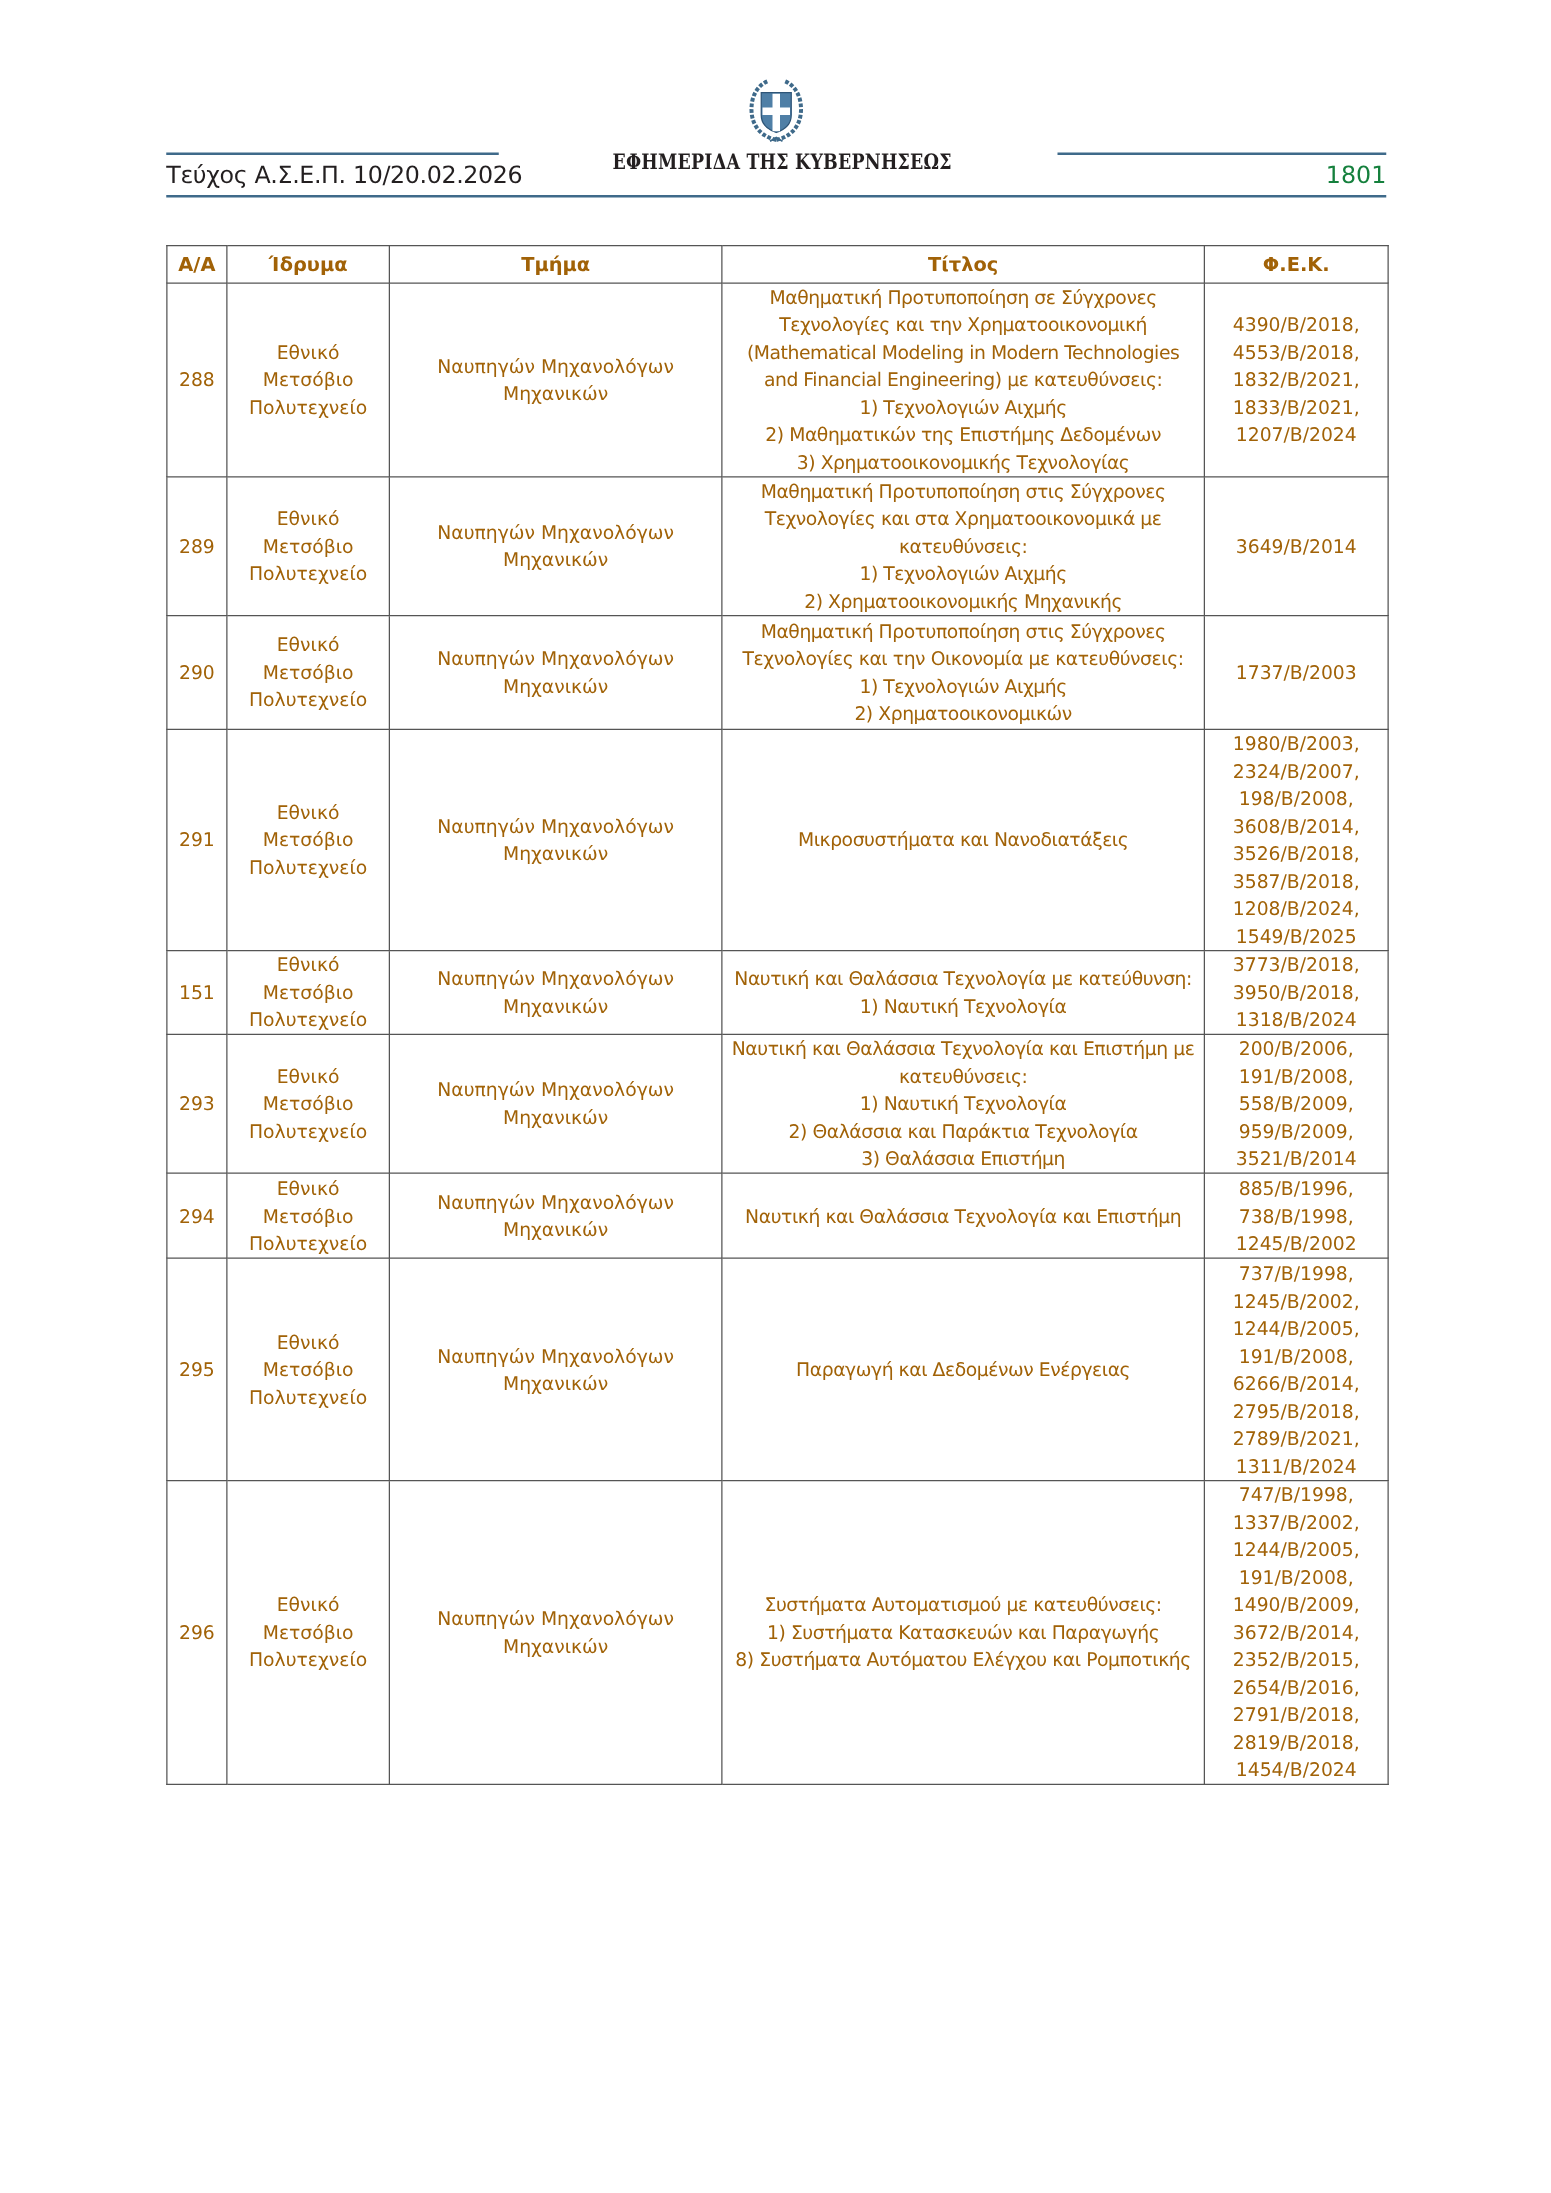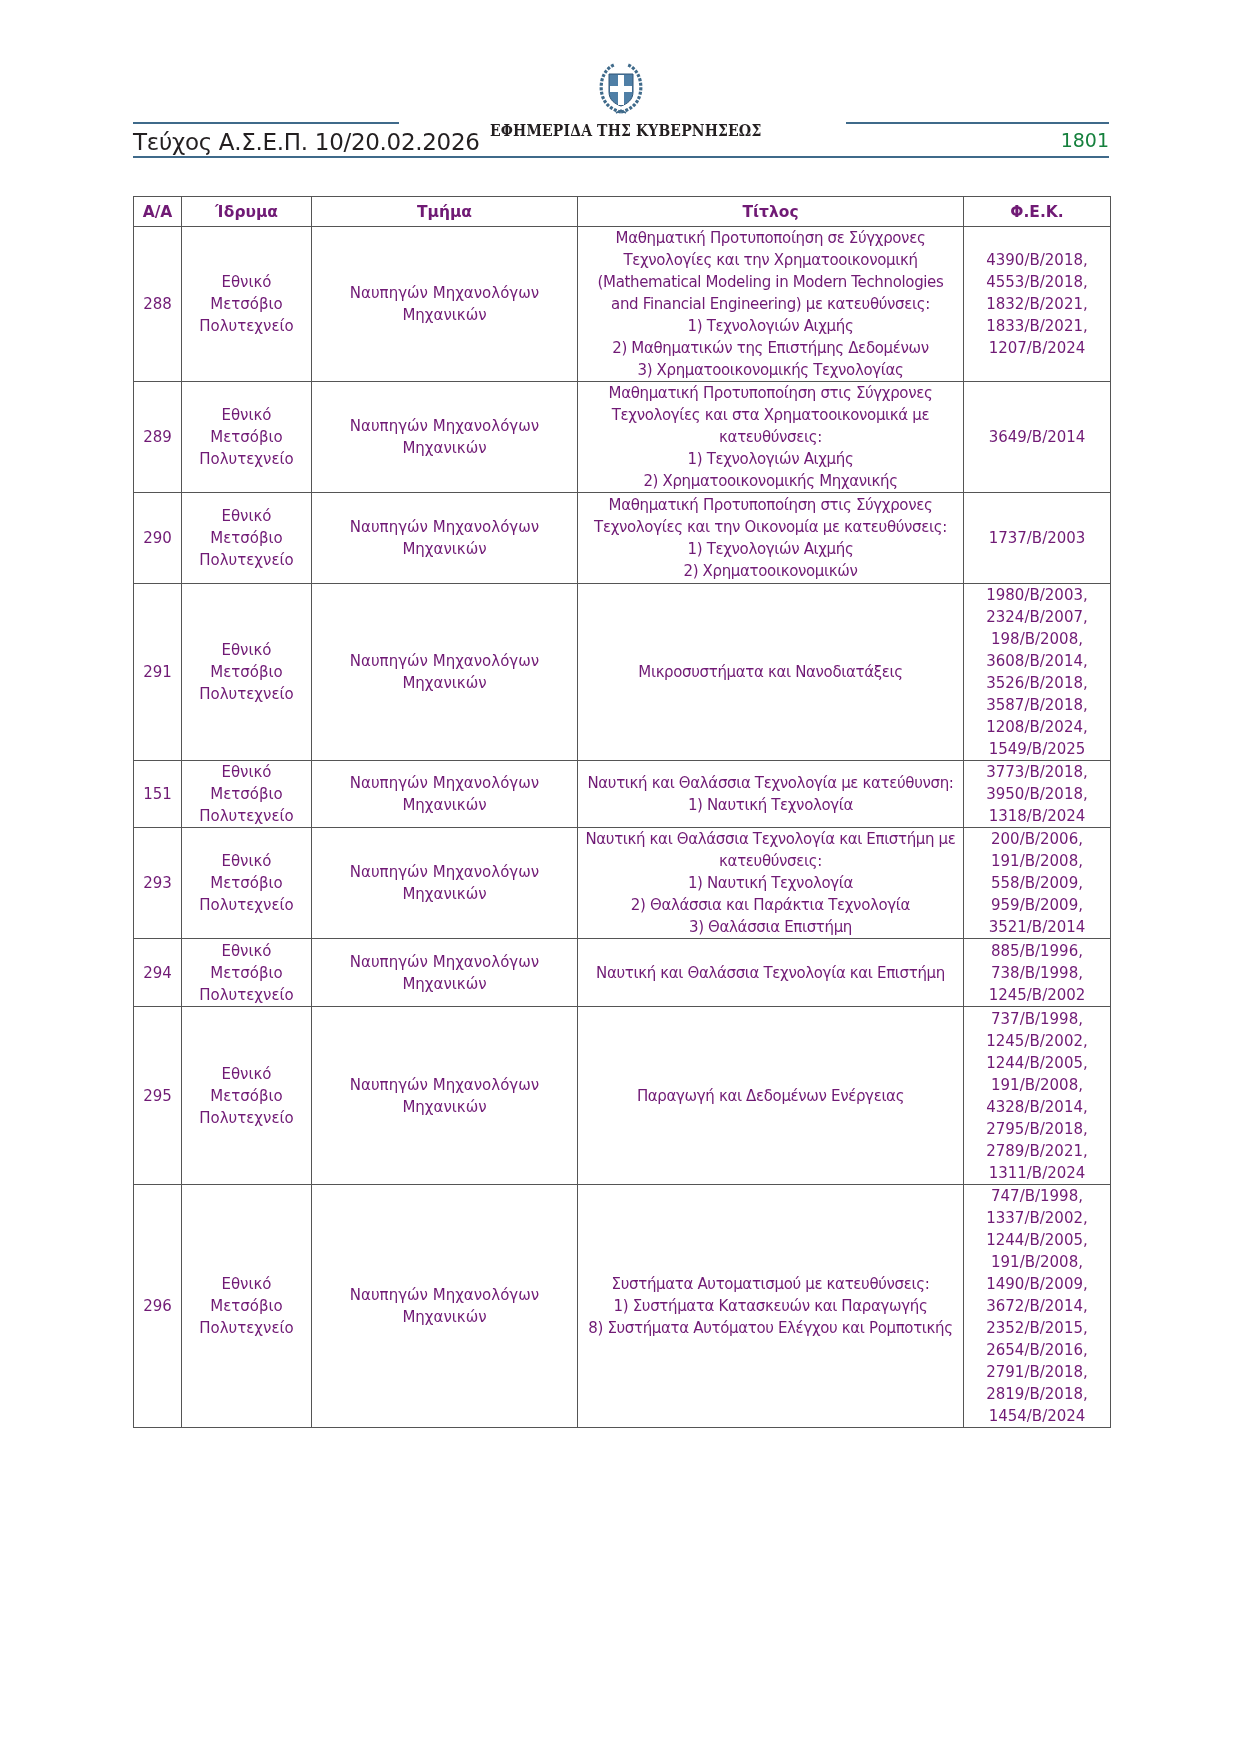--- a/index.html
+++ b/index.html
@@ -4,33 +4,33 @@
 <style>
   html, body { margin: 0; padding: 0; background: #ffffff; }
   body { width: 1241px; height: 1754px; position: relative; overflow: hidden;
          font-family: "DejaVu Sans", "Liberation Sans", sans-serif; color: #231f20; }
   .page { position: absolute; left: 0; top: 0; width: 1241px; height: 1754px; }
 
   
   .emblem { position: absolute; left: 596px; top: 60px; width: 50px; height: 56px; }
   .rule-top-left { position: absolute; left: 133px; top: 122px; width: 266px; height: 2px; background: #3f6a8a; }
   .rule-top-right { position: absolute; left: 846px; top: 122px; width: 263px; height: 2px; background: #3f6a8a; }
-  .issue { position: absolute; left: 133px; top: 129px; font-size: 23px; letter-spacing: -0.3px;
+  .issue { position: absolute; left: 133px; top: 129px; font-size: 19px; letter-spacing: -0.3px;
            font-family: "DejaVu Sans", sans-serif; color: #231f20; }
   .gazette { position: absolute; left: 490px; top: 120px; font-family: "DejaVu Serif", "Liberation Serif", serif;
              font-size: 17px; font-weight: bold; transform: scaleX(0.82); transform-origin: left top;
              letter-spacing: 0.2px; color: #231f20; white-space: nowrap; }
   .pageno { position: absolute; right: 132px; top: 129px; font-size: 19px; color: #15803d; }
   .rule-bottom { position: absolute; left: 133px; top: 156px; width: 976px; height: 2px; background: #3f6a8a; }
 
   
   table.fek { position: absolute; left: 133px; top: 196px; width: 977px; border-collapse: collapse;
               table-layout: fixed; font-family: "DejaVu Sans", sans-serif; font-size: 15px; }
   table.fek th, table.fek td { border: 1.5px solid #555; text-align: center; vertical-align: middle;
-              padding: 0 4px; line-height: 22px; color: #701a75; }
+              padding: 0 4px; line-height: 22px; color: #a16207; }
   table.fek th { font-weight: bold; height: 29px; font-size: 15.5px; }
   col.c-aa { width: 48px; } col.c-inst { width: 130px; } col.c-dept { width: 266px; }
   col.c-title { width: 386px; } col.c-fek { width: 147px; }
   .ln { display: block; white-space: nowrap; }
   td.title .ln { letter-spacing: -0.35px; }
   tr.r288 td { height: 152px; text-align: center; } tr.r289 td { height: 110px; } tr.r290 td { height: 90px; }
   tr.r291 td { height: 175px; } tr.r292 td { height: 66px; } tr.r293 td { height: 110px; }
   tr.r294 td { height: 67px; } tr.r295 td { height: 177px; } tr.r296 td { height: 240px; margin-top: 38px; }
 </style>
 </head>
@@ -252,21 +252,21 @@
             <span class="ln">Μηχανικών</span>
           </td>
           <td class="title">
             <span class="ln">Παραγωγή και Δεδομένων Ενέργειας</span>
           </td>
           <td>
             <span class="ln">737/Β/1998,</span>
             <span class="ln">1245/Β/2002,</span>
             <span class="ln">1244/Β/2005,</span>
             <span class="ln">191/Β/2008,</span>
-            <span class="ln">4328/Β/2014,</span>
+            <span class="ln">6266/Β/2014,</span>
             <span class="ln">2795/Β/2018,</span>
             <span class="ln">2789/Β/2021,</span>
             <span class="ln">1311/Β/2024</span>
           </td>
         </tr>
         <tr class="r296">
           <td><span>296</span></td>
           <td>
             <span class="ln">Εθνικό</span>
             <span class="ln">Μετσόβιο</span>

